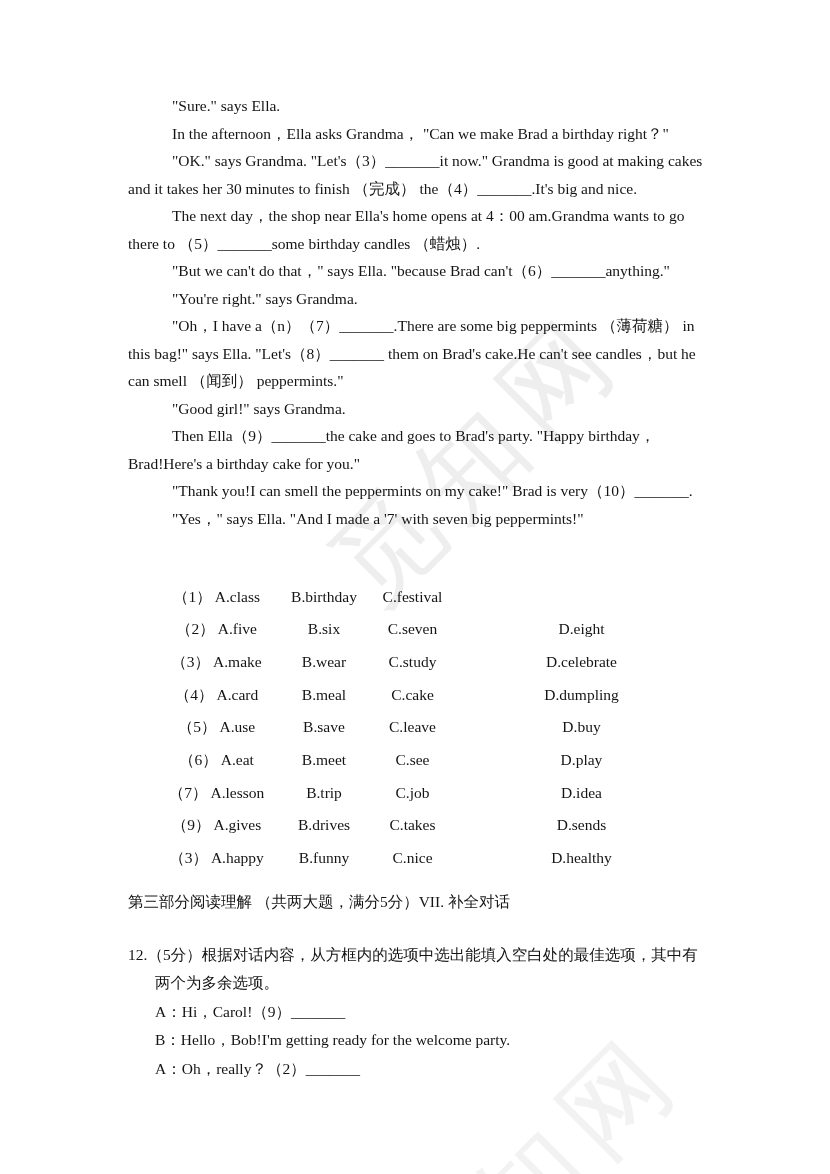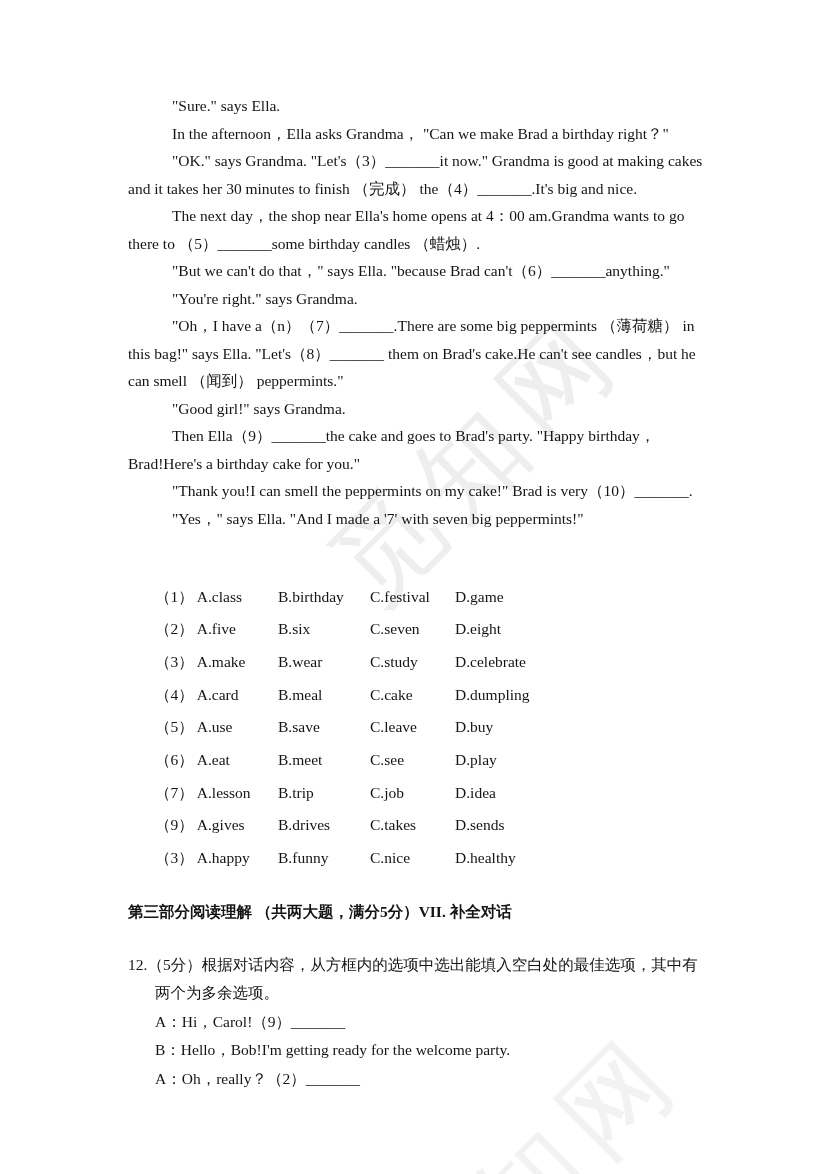--- a/index.html
+++ b/index.html
@@ -29,34 +29,34 @@
   .content {
     position: absolute;
     left: 128px;
     top: 92px;
     width: 580px;
     font-size: 15.5px;
     line-height: 27.5px;
   }
   p { margin: 0; }
   .para.indent { text-indent: 44px; }
-  .options { margin-top: 48px; margin-left: 27px; }
+  .options { margin-top: 48px; margin-left: 27px; text-align: center; }
   .opt-row {
     display: grid;
     grid-template-columns: 123px 92px 85px auto;
     height: 32.7px;
     align-items: center;
     font-size: 15.5px;
   }
   .opt-n { display: inline; }
   .opt-a { display: inline; margin-left: 3px; }
   .lower { line-height: 28.5px; }
   .heading {
-    font-weight: bold;
-    margin-top: 24px;
+    font-weight: normal;
+    margin-top: 14px;
   }
   .question {
     padding-left: 27px;
     text-indent: -27px;
     margin-top: 24px;
   }
   .dialogue-line { margin-left: 27px; }
 </style>
 </head>
 <body>
@@ -78,21 +78,20 @@
     <p class="para indent">"Good girl!" says Grandma.</p>
     <p class="para indent">Then Ella（9）_______the cake and goes to Brad's party. "Happy birthday，Brad!Here's a birthday cake for you."</p>
     <p class="para indent">"Thank you!I can smell the peppermints on my cake!" Brad is very（10）_______.</p>
     <p class="para indent">"Yes，" says Ella. "And I made a '7' with seven big peppermints!"</p>
 
     <div class="options">
       <div class="opt-row">
         <span><span class="opt-n">（1）</span><span class="opt-a">A.class</span></span>
         <span>B.birthday</span>
         <span>C.festival</span>
-        <span>D.game</span>
       </div>
       <div class="opt-row">
         <span><span class="opt-n">（2）</span><span class="opt-a">A.five</span></span>
         <span>B.six</span>
         <span>C.seven</span>
         <span>D.eight</span>
       </div>
       <div class="opt-row">
         <span><span class="opt-n">（3）</span><span class="opt-a">A.make</span></span>
         <span>B.wear</span>

